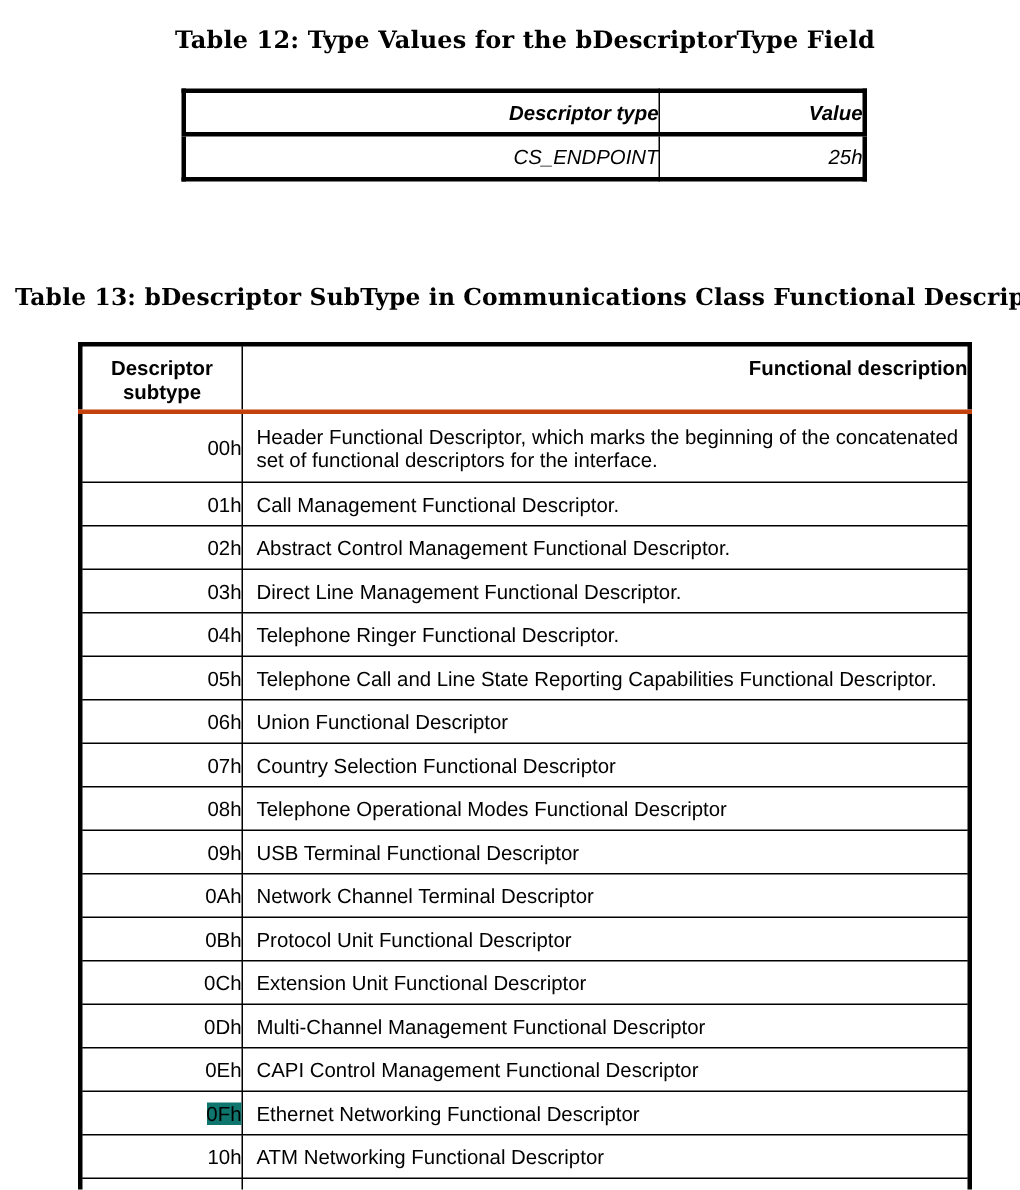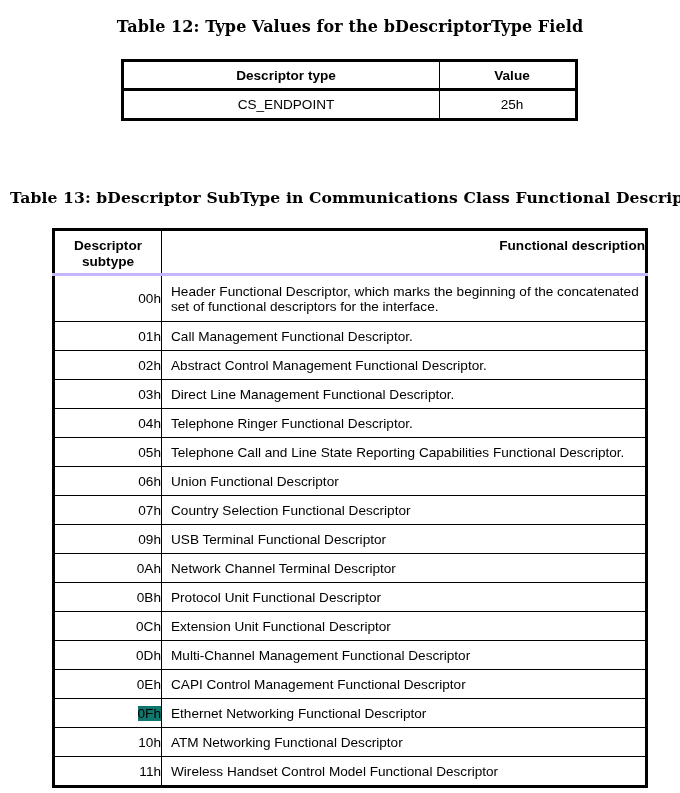--- a/index.html
+++ b/index.html
@@ -6,26 +6,26 @@
   body { width: 680px; height: 793px; position: relative; overflow: hidden; color: #000; }
   .caption {
     position: absolute; left: 0; width: 680px; text-align: center;
     font-family: "DejaVu Serif", "Liberation Serif", serif;
     font-weight: bold; font-size: 16px; letter-spacing: 0.1px; white-space: nowrap;
   }
   #cap12 { top: 17px; left: 10px; }
   #cap13 { top: 188px; left: 10px; font-size: 15.6px; }
   table { position: absolute; border-collapse: collapse; font-family: "Liberation Sans", sans-serif; font-size: 13.6px; }
   #t12 { left: 121px; top: 59px; width: 457px; border: 3px solid #000; }
-  #t12 td, #t12 th { border: 1px solid #000; padding: 0 0 0 9px; text-align: center; height: 27px; }
+  #t12 td, #t12 th { border: 1px solid #000; padding: 0 0 0 9px; text-align: right; height: 27px; font-style: italic; }
   #t12 th { font-weight: bold; border-bottom: 3px solid #000; height: 26px; }
   #t12 .c1 { width: 306px; }
   #t13 { left: 52px; top: 228px; width: 596px; border: 3px solid #000; }
   #t13 td, #t13 th { border: 1px solid #000; vertical-align: middle; }
-  #t13 th { font-weight: bold; height: 42px; border-bottom: 3px solid #c4b5fd; padding: 0; }
+  #t13 th { font-weight: bold; height: 42px; border-bottom: 3px solid #c2410c; padding: 0; }
   #t13 th.c1 { text-align: center; line-height: 16px; padding-top: 0; vertical-align: top; padding-top: 7px; height: 35px; }
   #t13 th.c2 { text-align: right; padding-left: 9px; vertical-align: top; padding-top: 7px; height: 35px; }
   #t13 td.c1 { width: 106px; text-align: right; padding: 0; }
   #t13 td.c2 { text-align: left; padding-left: 9px; }
   #t13 tr.row td { height: 26px; }
   #t13 tr.row.tall td { height: 43px; line-height: 15px; }
   .hl { background: #a9c4dc; }
 </style>
 </head>
 <body>
@@ -86,20 +86,24 @@
       </tr>
       <tr class="row">
         <td class="c1"><span>06h</span></td>
         <td class="c2">Union Functional Descriptor</td>
       </tr>
       <tr class="row">
         <td class="c1"><span>07h</span></td>
         <td class="c2">Country Selection Functional Descriptor</td>
       </tr>
       <tr class="row">
+        <td class="c1"><span>08h</span></td>
+        <td class="c2">Telephone Operational Modes Functional Descriptor</td>
+      </tr>
+      <tr class="row">
         <td class="c1"><span>09h</span></td>
         <td class="c2">USB Terminal Functional Descriptor</td>
       </tr>
       <tr class="row">
         <td class="c1"><span>0Ah</span></td>
         <td class="c2">Network Channel Terminal Descriptor</td>
       </tr>
       <tr class="row">
         <td class="c1"><span>0Bh</span></td>
         <td class="c2">Protocol Unit Functional Descriptor</td>

